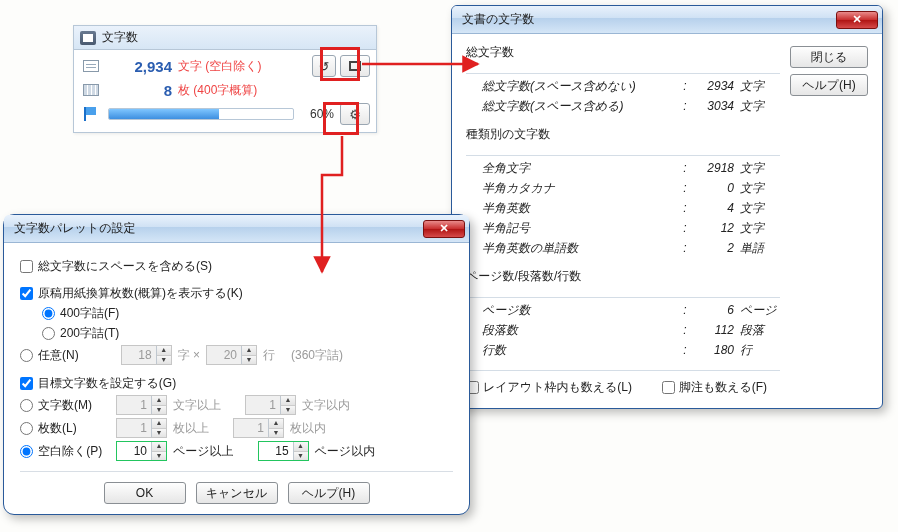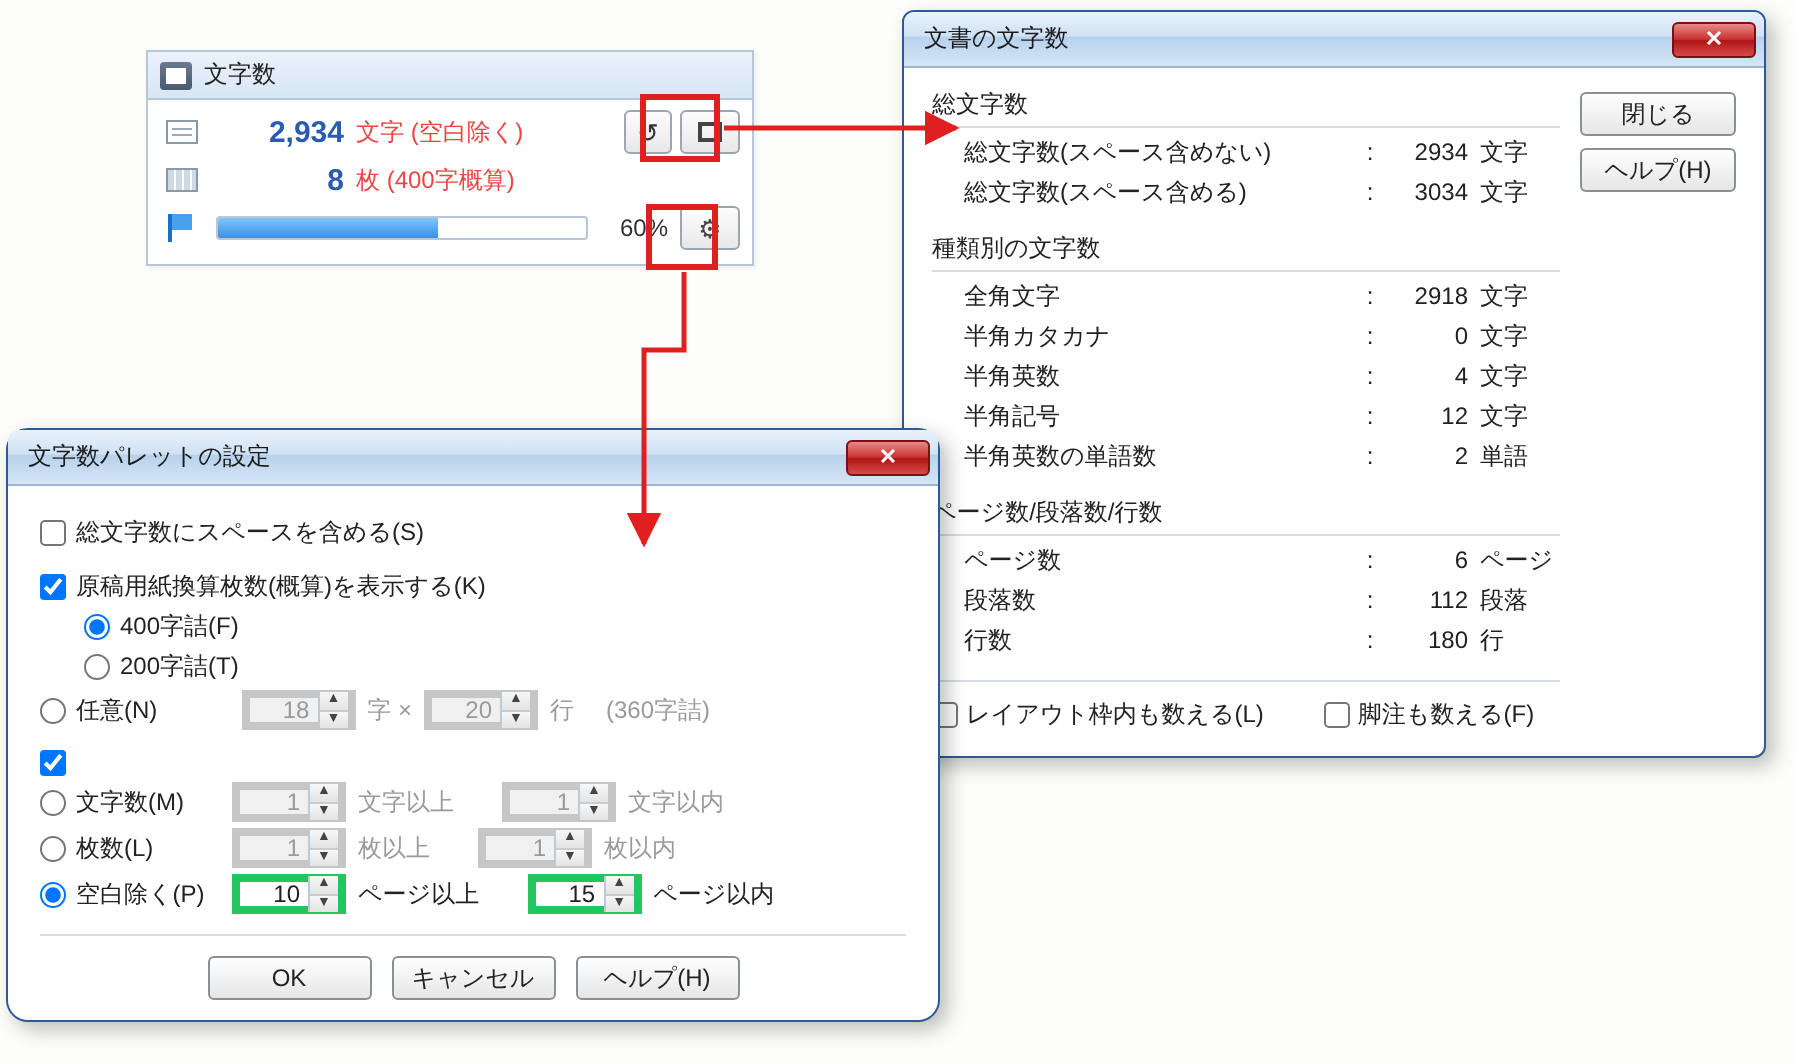--- a/index.html
+++ b/index.html
@@ -117,39 +117,39 @@
     border-radius:3px;
     display:flex;align-items:center;justify-content:center;
     padding:0 6px;
     font-size:12px;
   }
   .grp{ margin-bottom:8px; }
   .grp-title{ color:#222; margin-bottom:2px; position:relative;}
   .grp-title::after{
     content:""; position:absolute; left:0; right:0; bottom:-2px;
   }
-  .grp-inner{ padding:2px 0 2px 16px; border-top:1px solid #d4dde6; margin-top:2px;}
+  .grp-inner{ padding:2px 0 2px 16px; border-top:1px solid #d4dde6; margin-top:12px;font-style:italic;}
   .stat-row{ display:flex; align-items:center; height:20px;}
   .stat-row .label{ flex:1; }
   .stat-row .colon{ width:14px; text-align:center;}
   .stat-row .val{ width:48px; text-align:right; padding-right:6px; }
   .stat-row .unit{ width:40px; }
   .chk{ display:flex; align-items:center; gap:4px; }
   .chk input{ margin:0; }
 
   
   .settings{ left:3px; top:214px; width:467px;border-radius:11px; }
   .settings .win7-body{ padding:12px 16px 10px 16px; }
   .opt{ display:flex; align-items:center; gap:5px; margin:3px 0; }
   .opt input{ margin:0; }
   .indent{ margin-left:22px; }
   .row{ display:flex; align-items:center; gap:6px; margin:3px 0; }
   .spin{
     display:inline-flex; align-items:center;
-    border:4px solid #22c55e; height:20px; background:#fff;
+    border:1px solid #22c55e; height:20px; background:#fff;
   }
   .spin.disabled{ background:#f0f0f0; color:#9a9a9a; border-color:#c6c6c6;}
   .spin .sv{ width:34px; text-align:right; padding:0 4px; font-size:12px;}
   .spin .sbtns{ display:flex; flex-direction:column; border-left:1px solid #c0c8d0;}
   .spin .sbtn{ width:14px; height:9px; background:linear-gradient(#f7f7f7,#e3e3e3); font-size:7px; line-height:7px; text-align:center; color:#444;}
   .spin .sbtn + .sbtn{ border-top:1px solid #ccc;}
   .muted{ color:#9a9a9a; }
   .btnbar{ display:flex; gap:10px; justify-content:center; margin-top:10px; border-top:1px solid #d8dee5; padding-top:10px;}
   .btnbar .wbtn{ width:82px; }
 
@@ -350,20 +350,21 @@
             <span class="sbtn">▲</span>
             <span class="sbtn">▼</span>
           </span>
         </span>
       <span class="muted">行</span>
       <span class="muted" style="margin-left:10px">(360字詰)</span>
     </div>
 
     <label class="opt" style="margin-top:10px;">
         <input type="checkbox" checked="" style="">
+        <span>目標文字数を設定する(G)</span>
       </label>
 
     <div class="row indent">
       <label class="opt" style="margin:0;width:90px">
           <input type="radio" name="tgt" style="">
           <span>文字数(M)</span>
         </label>
       <span class="spin disabled">
           <span class="sv">1</span>
           <span class="sbtns">

